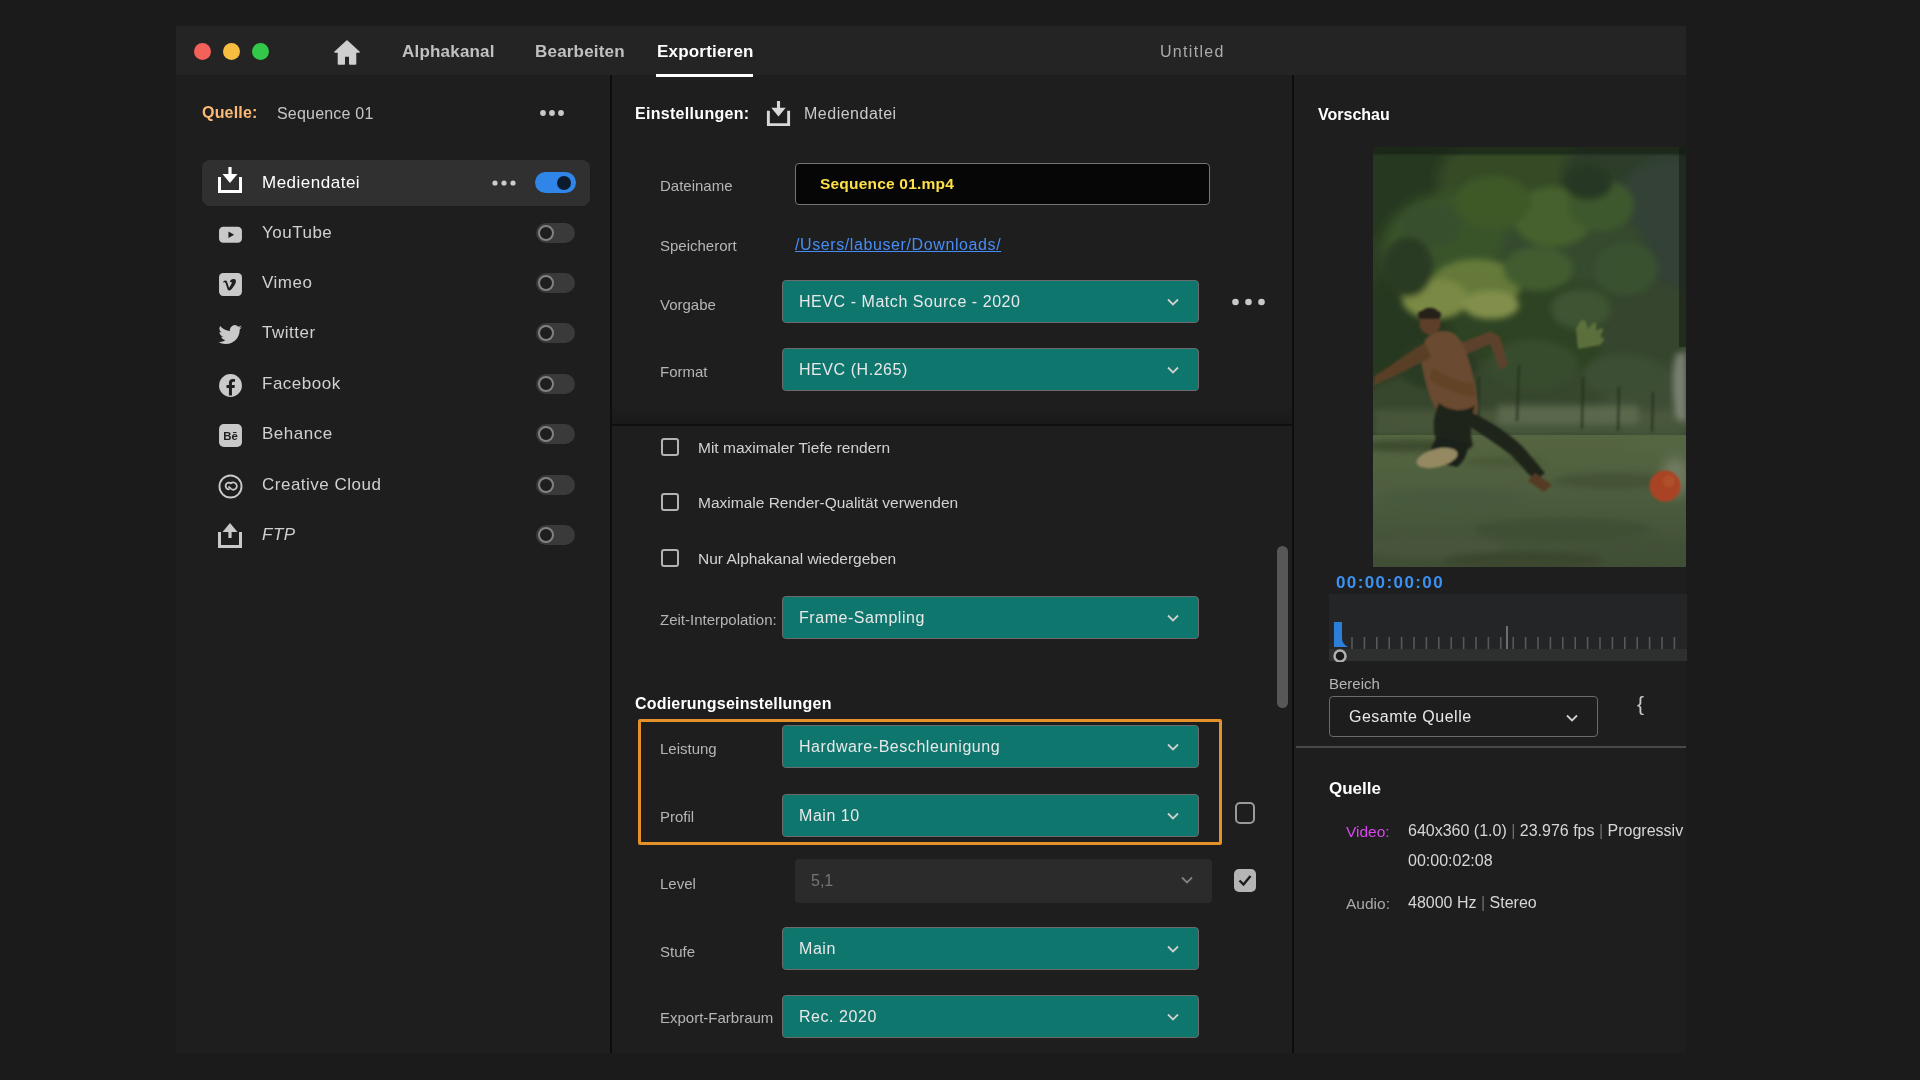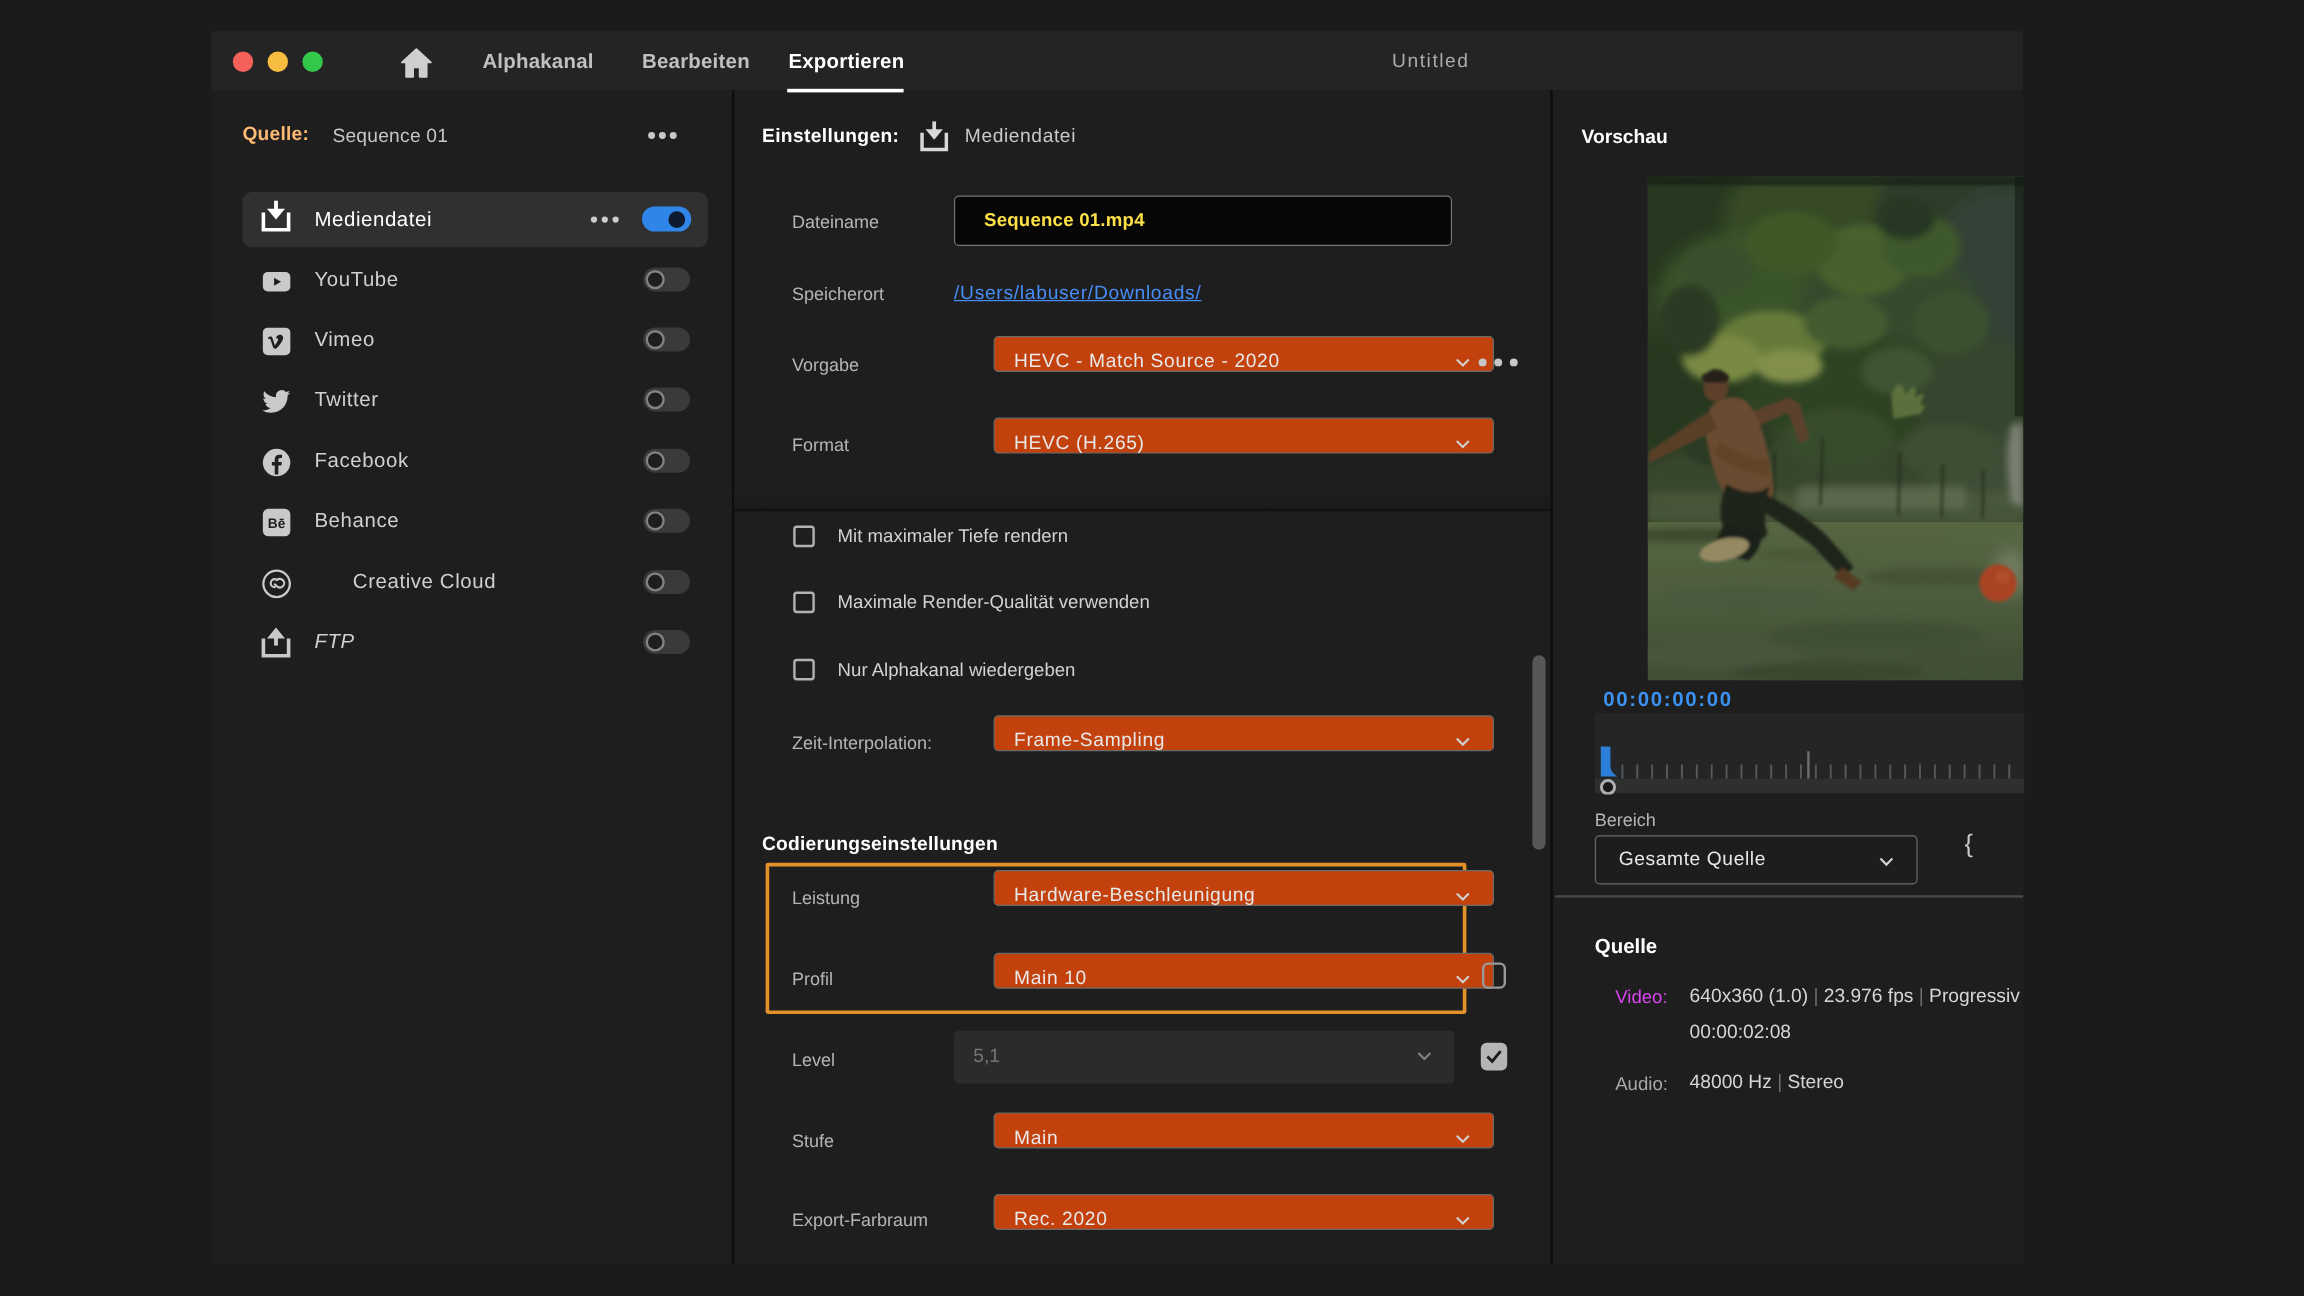--- a/index.html
+++ b/index.html
@@ -4,21 +4,21 @@
 <style>
   html,body{margin:0;padding:0;width:1920px;height:1080px;background:#1b1b1b;
     font-family:"Liberation Sans", sans-serif; overflow:hidden;}
   .abs{position:absolute;}
   #win{position:absolute;left:176px;top:26px;width:1510px;height:1027px;background:#1e1e1e;}
   #titlebar{position:absolute;left:0;top:0;width:1510px;height:49px;background:#242424;}
   .tl{position:absolute;width:17px;height:17px;border-radius:50%;}
   .tab{position:absolute;font-size:17px;font-weight:bold;letter-spacing:0.2px;color:#c0c0c0;}
   .vdiv{position:absolute;top:49px;width:2px;height:978px;background:#0d0d0d;}
   .lbl{position:absolute;color:#b5b5b5;font-size:15px;}
-  .dd{position:absolute;left:828px;width:417px;height:30px;background:#c2410c;
+  .dd{position:absolute;left:782px;width:417px;height:43px;background:#0f766e;
       border:1px solid #6b6b6b;border-radius:4px;box-sizing:border-box;}
   .dd .txt{position:absolute;left:16px;top:0;line-height:41px;font-size:16px;letter-spacing:0.55px;color:#e8e8e8;white-space:nowrap;}
   .chev{position:absolute;right:18px;top:14px;width:14px;height:14px;}
   .cb{position:absolute;left:661px;width:18px;height:18px;border:2px solid #b3b3b3;border-radius:3px;box-sizing:border-box;}
   .cblbl{position:absolute;left:698px;color:#d2d2d2;font-size:15.5px;}
   .rowlbl{position:absolute;left:262px;color:#d0d0d0;font-size:17px;letter-spacing:0.5px;}
   .togoff{position:absolute;left:536px;width:39px;height:20px;background:#3a3a3a;border-radius:10px;}
   .togoff .knob{position:absolute;left:2px;top:2px;width:16px;height:16px;border-radius:50%;background:#1e1e1e;border:2px solid #828282;box-sizing:border-box;}
   .licon{position:absolute;left:218px;width:25px;height:25px;}
 </style>
@@ -113,21 +113,21 @@
 <div class="rowlbl" style="top:424px;">Behance</div>
 <div class="togoff" style="top:424px;">
     <div class="knob"></div>
   </div>
 
 <svg class="licon" style="top:474px;" width="25" height="25" viewBox="0 0 24 24">
  <circle cx="12" cy="12" r="10.6" fill="none" stroke="#c9c9c9" stroke-width="1.8"></circle>
  <path d="M10.5 14.7a3.2 3.2 0 0 1-3.2-3.2 3.2 3.2 0 0 1 3.2-3.2c.6 0 1.2.2 1.7.5" fill="none" stroke="#c9c9c9" stroke-width="1.7" stroke-linecap="round"></path>
  <path d="M12.1 9a3.5 3.5 0 0 1 5 .2c1.3 1.4 1.3 3.5-.1 4.8a3.4 3.4 0 0 1-4.4.3l-2.1-1.8" fill="none" stroke="#c9c9c9" stroke-width="1.7" stroke-linecap="round"></path>
 </svg>
-<div class="rowlbl" style="top:475px;margin-left:32px;">Creative Cloud</div>
+<div class="rowlbl" style="top:475px;">Creative Cloud</div>
 <div class="togoff" style="top:475px;">
     <div class="knob"></div>
   </div>
 
 <svg class="abs" style="left:216px;top:522px;" width="28" height="29" viewBox="0 0 28 29">
   <g fill="none" stroke="#c9c9c9" stroke-width="3">
       <path d="M3.5 10 L3.5 24.5 L24.5 24.5 L24.5 10"></path>
     </g>
   <g fill="#c9c9c9">
       <rect x="12.4" y="7" width="3.2" height="9"></rect>

